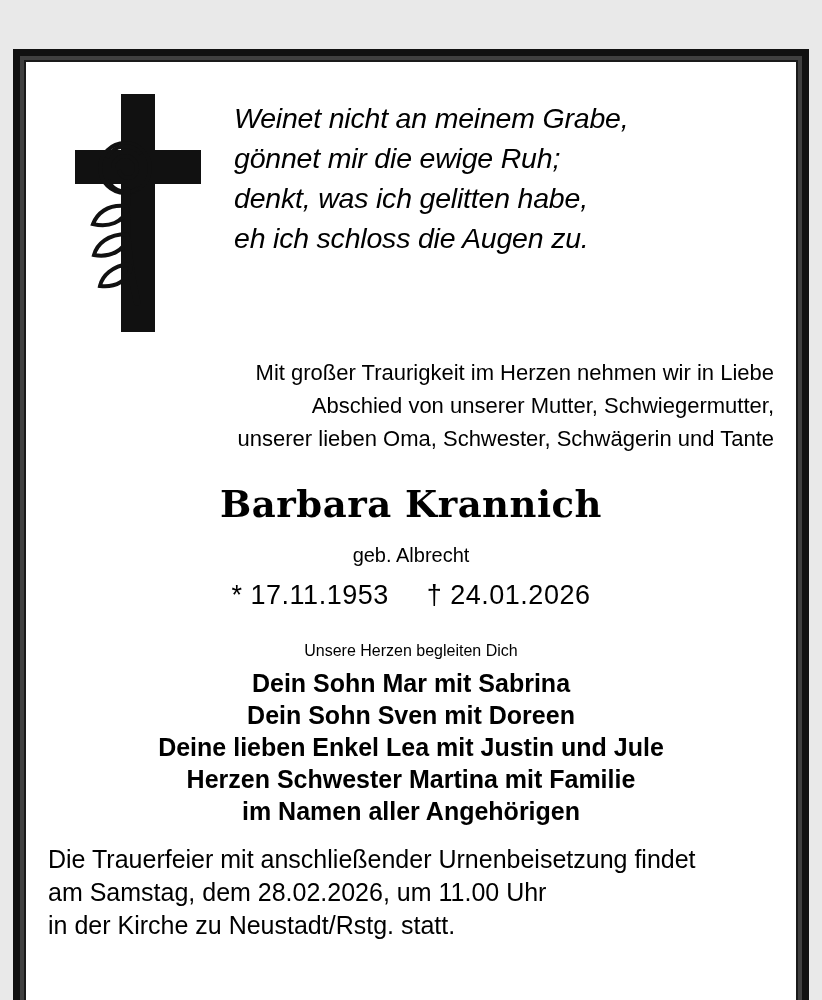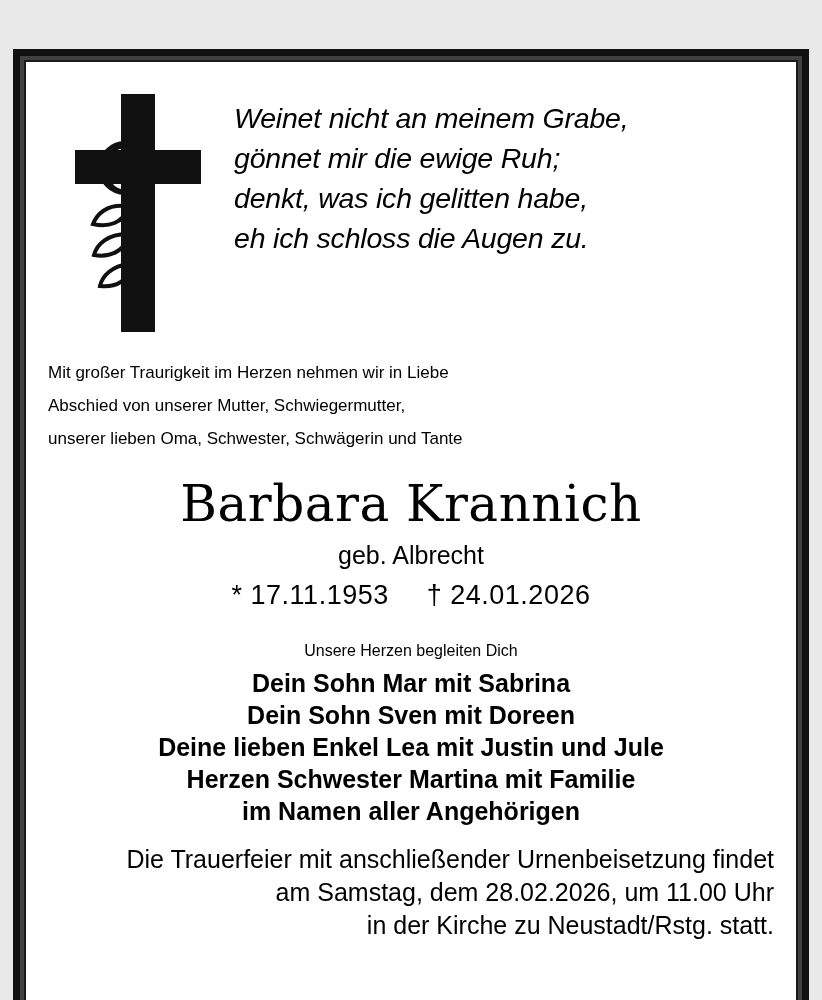--- a/index.html
+++ b/index.html
@@ -63,39 +63,39 @@
     font-size: 28.5px;
     line-height: 40px;
     letter-spacing: -0.2px;
     text-align: left;
     font-family: "Liberation Sans", sans-serif;
   }
   .verse div { white-space: nowrap; }
 
   
   .intro {
-    text-align: left;
-    font-size: 17px;
+    text-align: right;
+    font-size: 22px;
     line-height: 33px;
     margin-top: 16px;
   }
 
   
   .name {
     text-align: center;
     font-family: "DejaVu Serif", "Liberation Serif", serif;
-    font-weight: normal;
-    font-size: 50px;
+    font-weight: bold;
+    font-size: 37px;
     line-height: 62px;
     letter-spacing: 0.5px;
     margin-top: 18px;
   }
   .maiden {
     text-align: center;
-    font-size: 25px;
+    font-size: 20px;
     line-height: 32px;
     margin-top: 4px;
   }
   .dates {
     text-align: center;
     font-size: 27px;
     line-height: 36px;
     margin-top: 6px;
     letter-spacing: 0.5px;
   }
@@ -112,21 +112,21 @@
     font-weight: normal;
   }
   .mourners .bold-line {
     font-size: 25px;
     line-height: 32px;
     font-weight: bold;
   }
 
   
   .ceremony {
-    text-align: right;
+    text-align: left;
     font-size: 25px;
     line-height: 33px;
     margin-top: 16px;
   }
 
   
   .footer {
     text-align: center;
     font-size: 25px;
     line-height: 32px;

